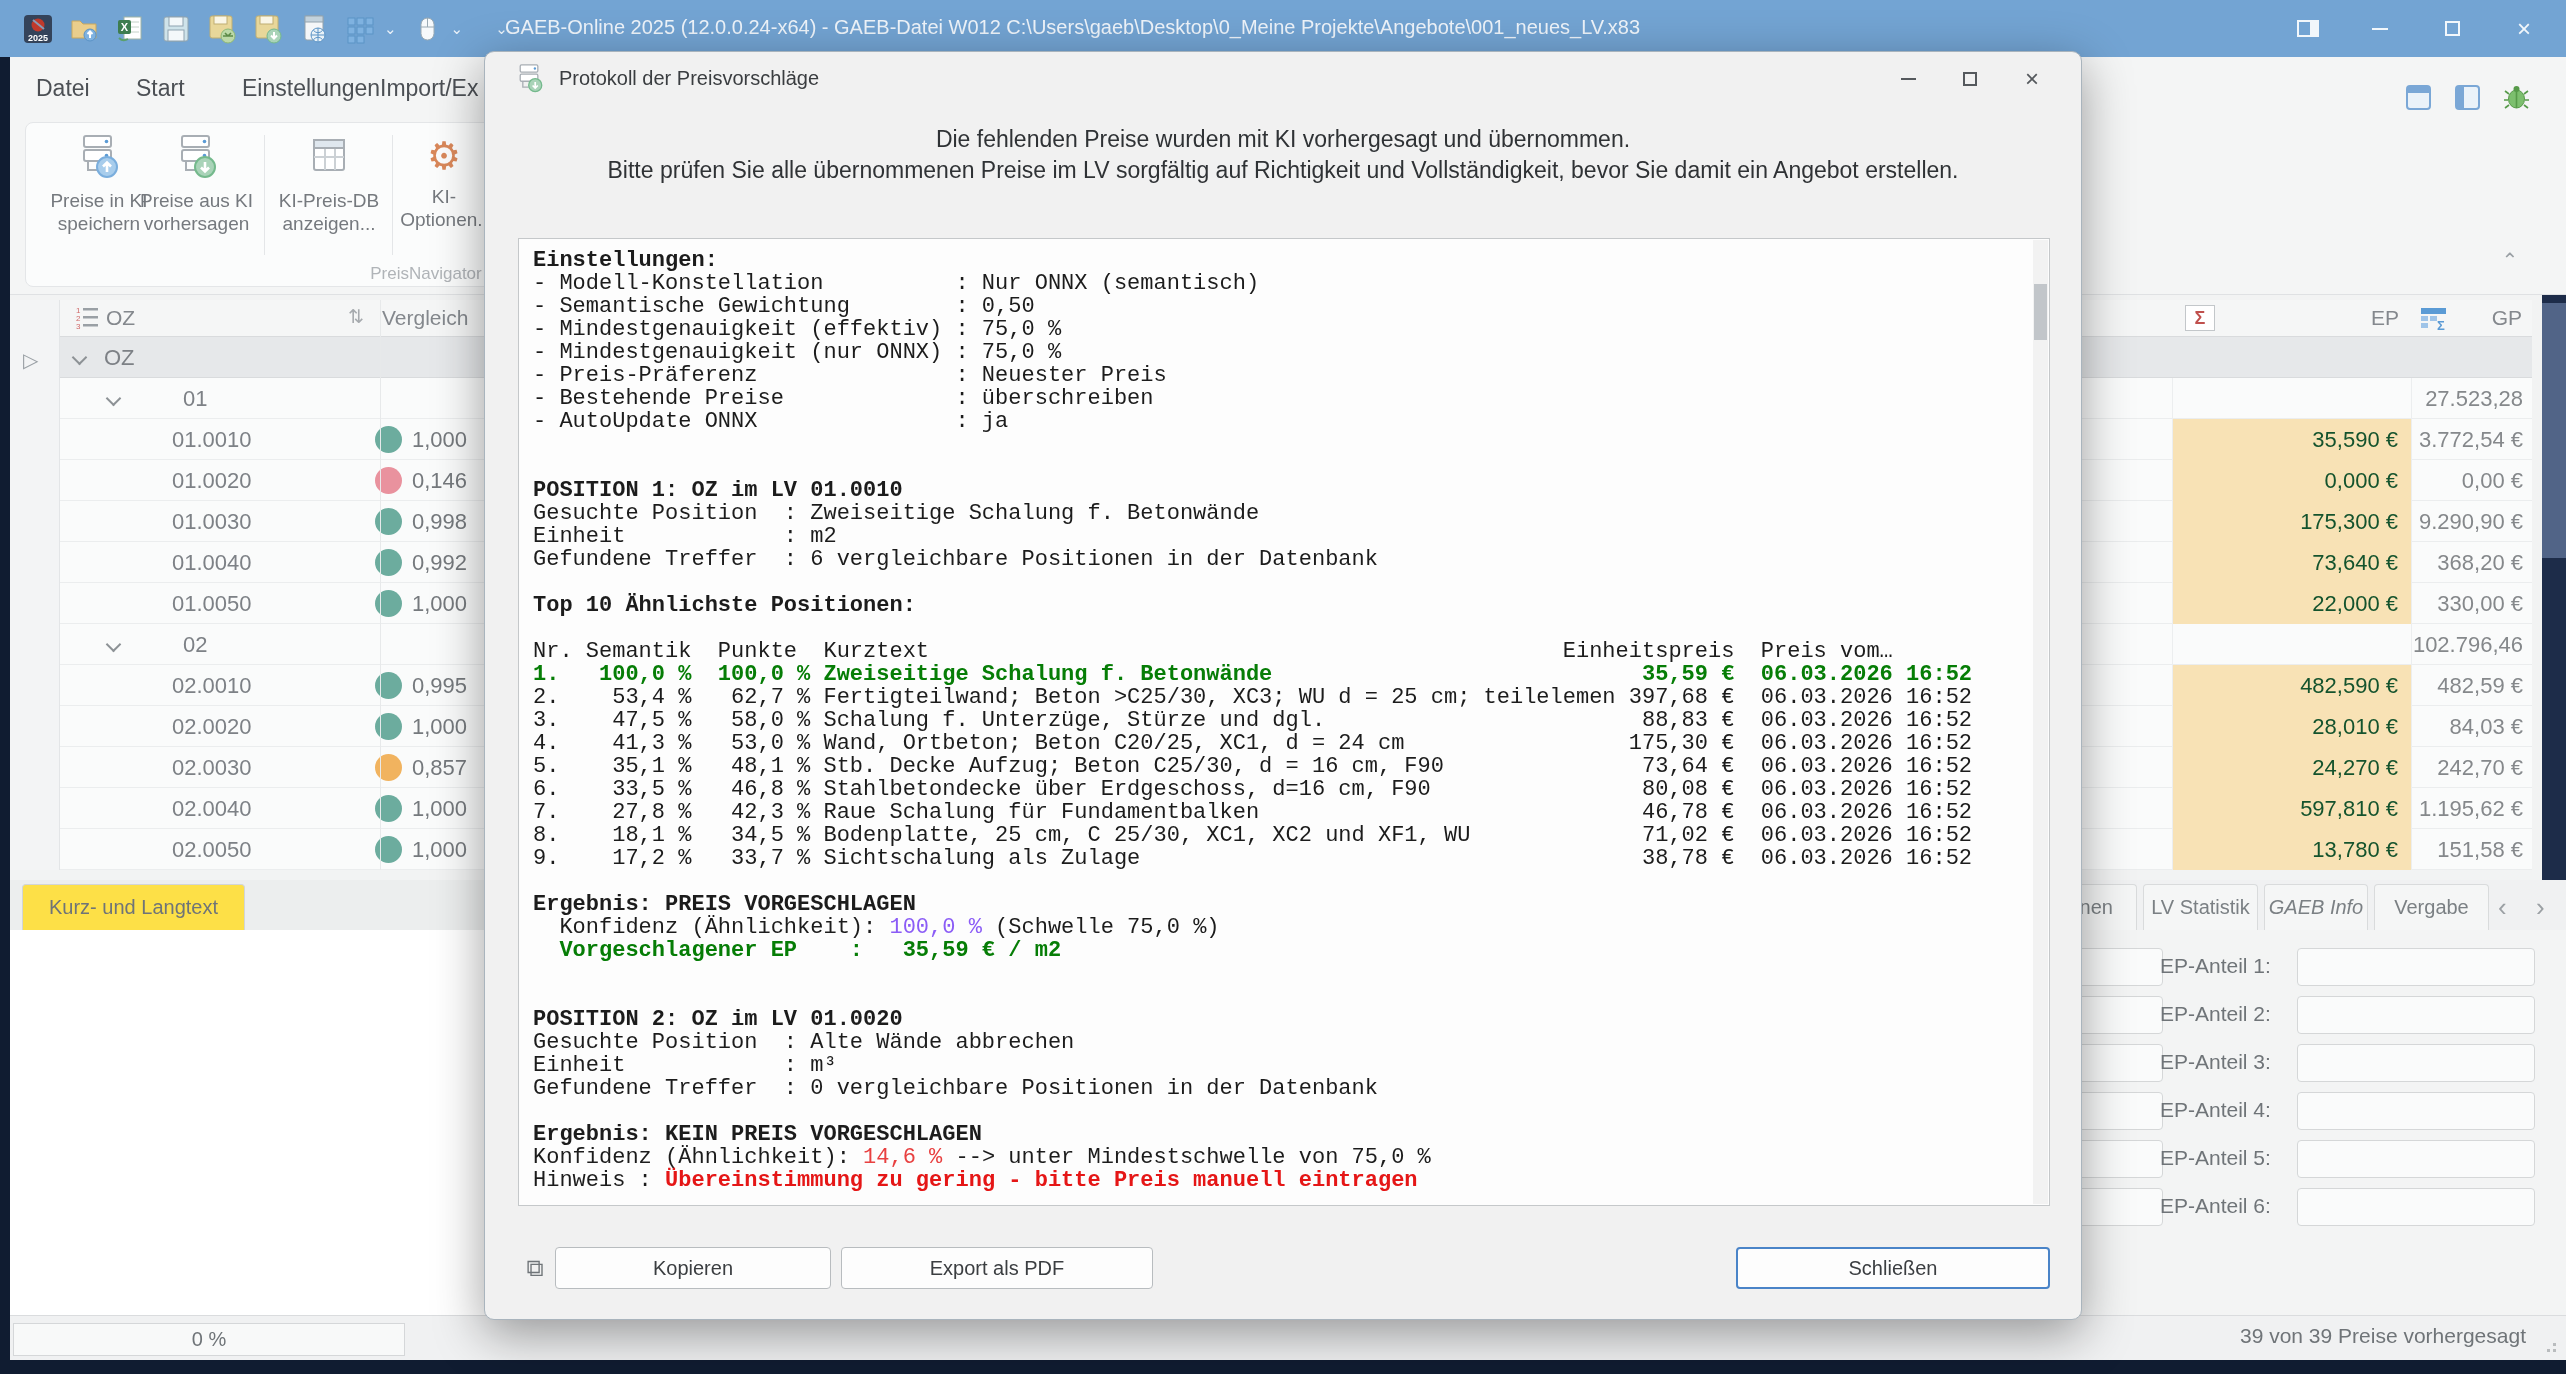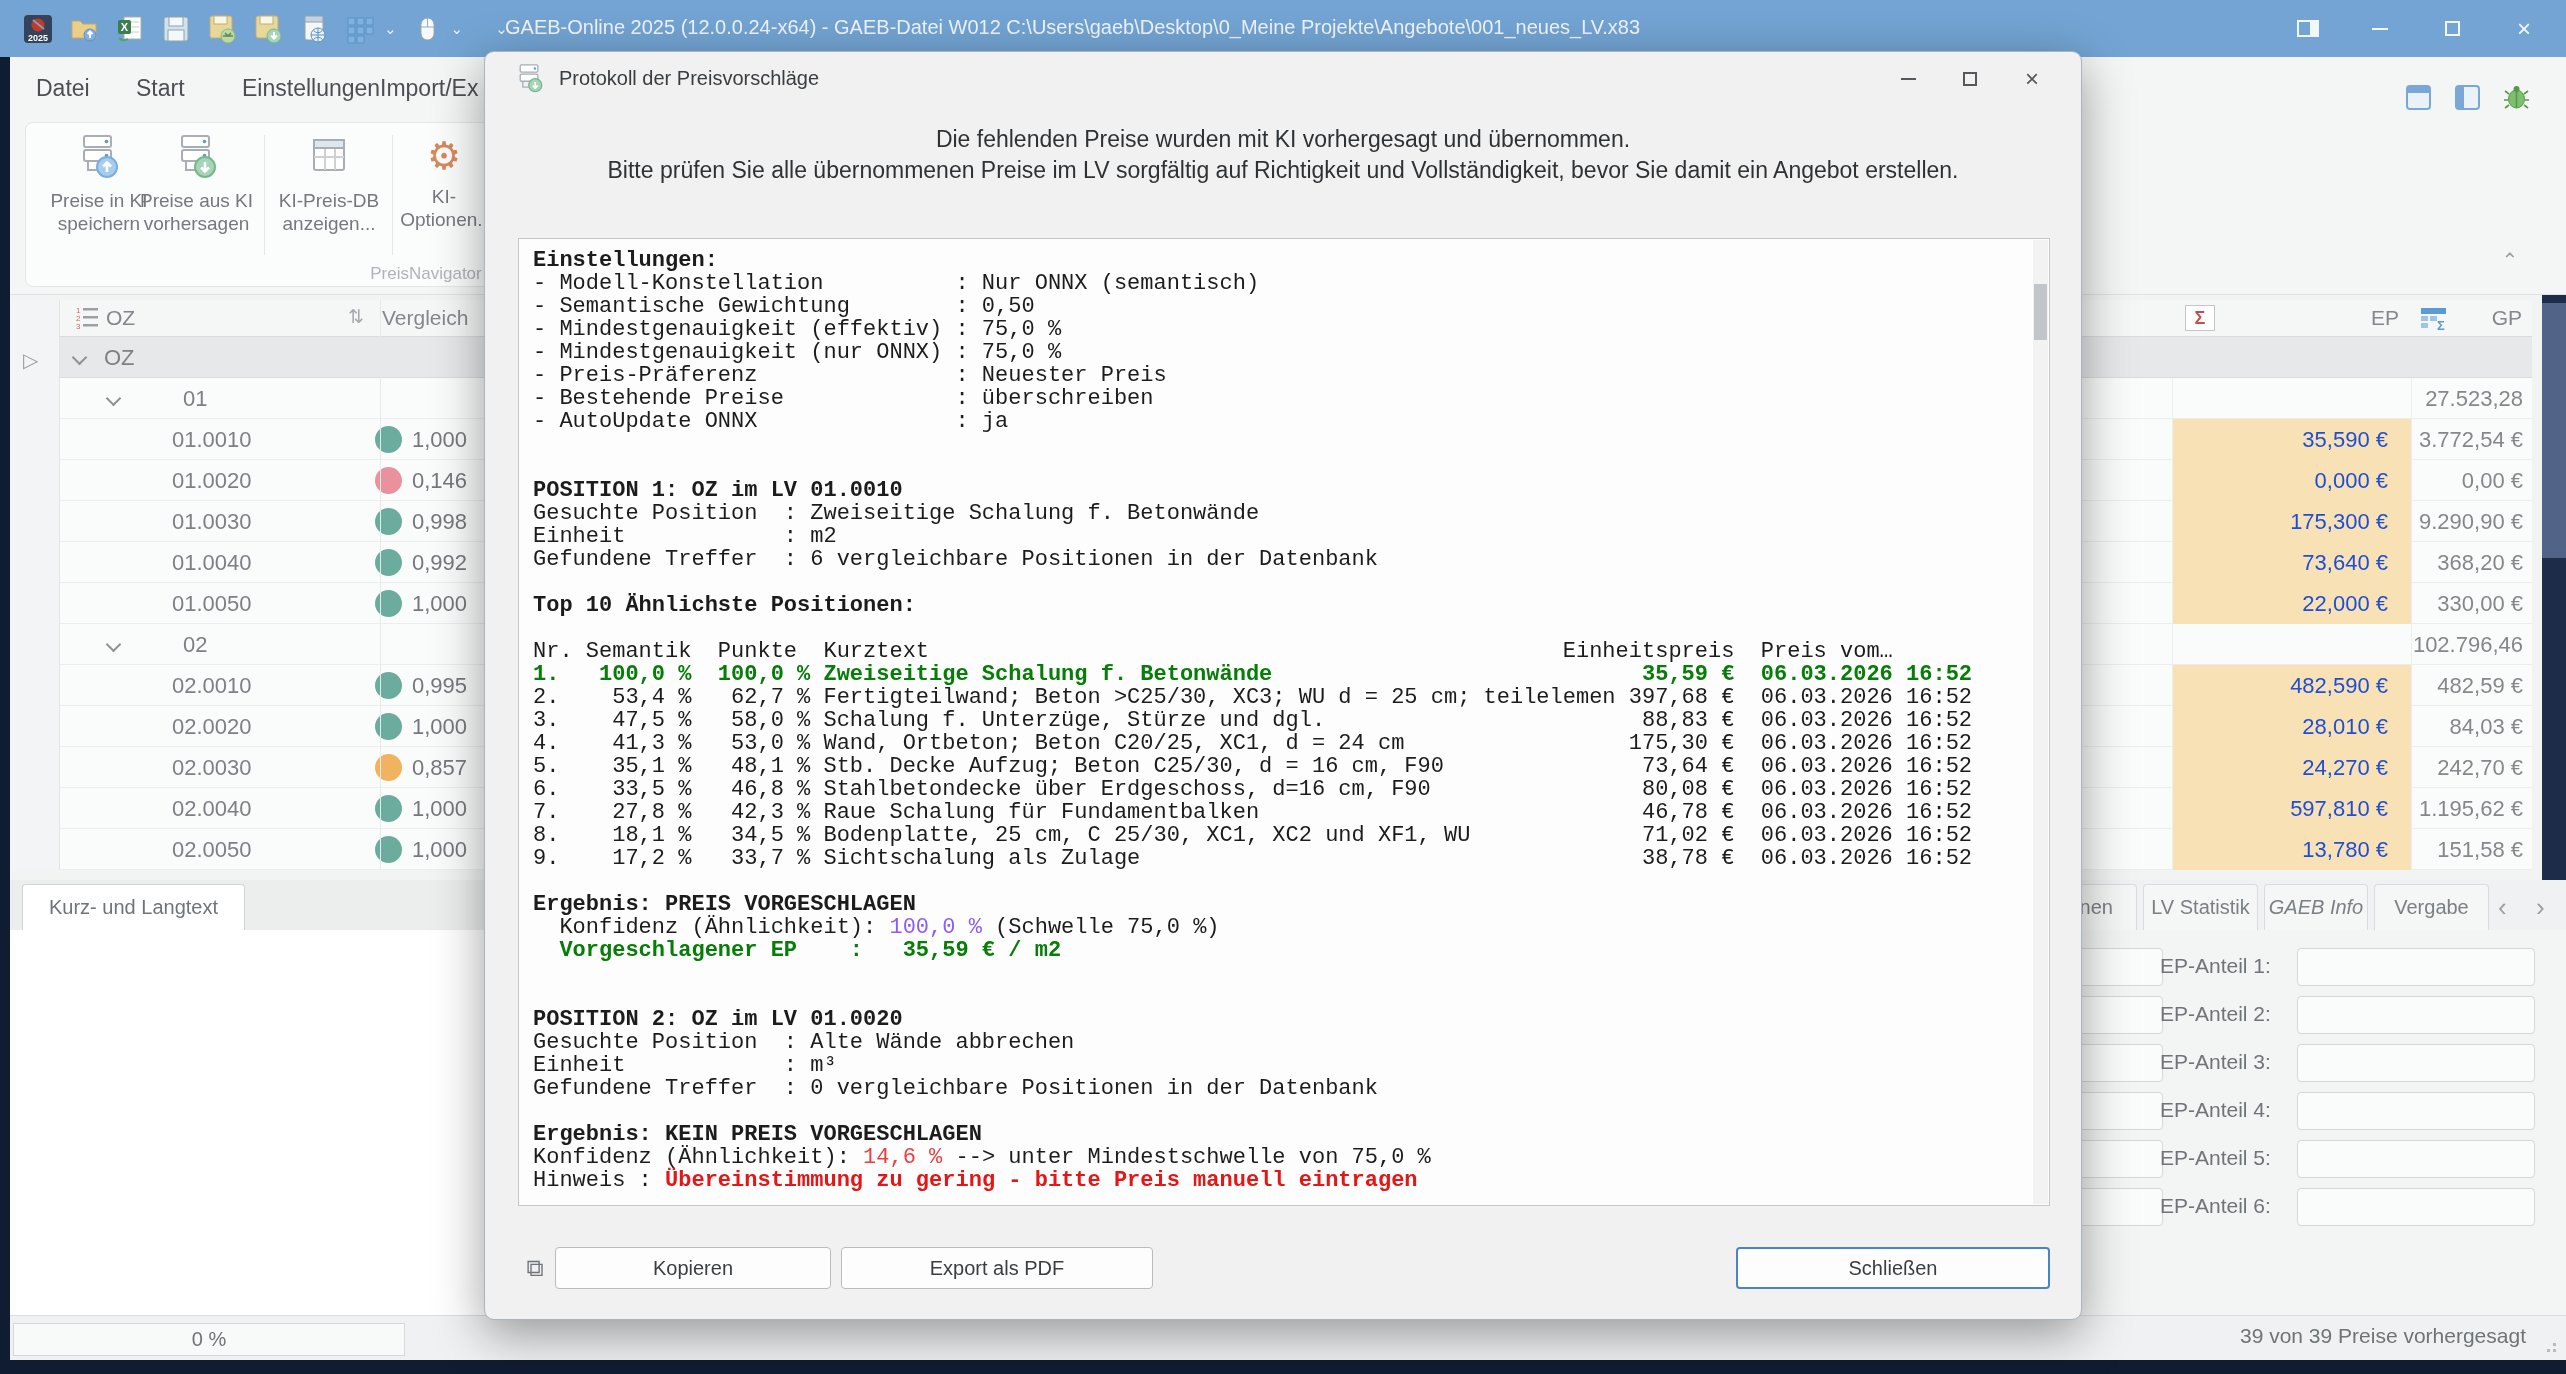--- a/index.html
+++ b/index.html
@@ -66,31 +66,31 @@
   .rg-header { position:absolute; left:0; top:0; width:532px; height:37px; background:#f5f6f6; border-bottom:1px solid #d9dbdd; }
   .sigma-box { position:absolute; left:185px; top:5px; width:30px; height:26px; background:#fff; border:1px solid #c3c7ca;
                color:#c0504d; font-weight:bold; font-size:18px; text-align:center; line-height:24px; }
   .eph { position:absolute; left:172px; width:227px; top:6px; text-align:right; font-size:21px; color:#84888d; }
   .gph { position:absolute; right:10px; top:6px; font-size:21px; color:#84888d; }
   .gpicon { position:absolute; left:420px; top:5px; }
   .rg-rows { position:absolute; left:0; top:37px; width:532px; }
   .rrow { position:relative; height:41px; border-bottom:1px solid #ebedee; background:#fafbfb; }
   .rrow.root { background:#e6e8ea; border-bottom:1px solid #d9dbdd; }
   .rrow .epc { position:absolute; left:172px; top:0; width:239px; height:41px; line-height:41px;
-               text-align:right; padding-right:23px; font-size:22px; color:#1d4ed8; border-left:1px solid #eceeef; }
+               text-align:right; padding-right:13px; font-size:22px; color:#14532d; border-left:1px solid #eceeef; }
   .rrow .epc.tan { background:#f8e2b5; }
   .rrow .gpc { position:absolute; left:411px; top:0; width:121px; height:41px; line-height:41px;
                text-align:right; padding-right:9px; font-size:22px; color:#85888b; border-left:1px solid #eceeef; }
   .rrow.root .epc, .rrow.root .gpc { background:transparent; border-left:none; }
   .grid-scrollbar { position:absolute; left:2542px; top:295px; width:24px; height:585px; background:#1d2c49; }
   .grid-scrollbar .thumb { position:absolute; left:0; top:8px; width:24px; height:255px; background:#516487; }
 
   
   .left-tabstrip { position:absolute; left:10px; top:880px; width:590px; height:50px; background:#eceeee; }
-  .ltab { position:absolute; left:12px; top:4px; height:46px; padding:0 26px; background:#ffffff;
+  .ltab { position:absolute; left:12px; top:4px; height:46px; padding:0 26px; background:#fde047;
           border:1px solid #d2d5d6; border-bottom:none; border-radius:4px 4px 0 0;
           font-size:20px; color:#6f7478; line-height:44px; }
   .right-tabstrip { position:absolute; left:2000px; top:880px; width:566px; height:50px; background:#f0f1f2; }
   .rtab { position:absolute; top:4px; height:46px; background:#f5f6f6; border:1px solid #d9dbdc; border-bottom:none;
           border-radius:4px 4px 0 0; font-size:20px; color:#7b8084; line-height:44px; text-align:center; }
   .tabchev { position:absolute; top:12px; font-size:26px; color:#9ba0a4; }
   .left-lower { position:absolute; left:10px; top:930px; width:2030px; height:385px; background:#ffffff; }
   .right-form { position:absolute; left:1980px; top:930px; width:586px; height:385px; background:#f3f4f4; }
   .eprow { position:absolute; left:0; width:586px; height:38px; }
   .eprow .stub { position:absolute; left:10px; top:0; width:173px; height:38px; background:#fafbfb; border:1px solid #d5d7d8; border-radius:4px; }

